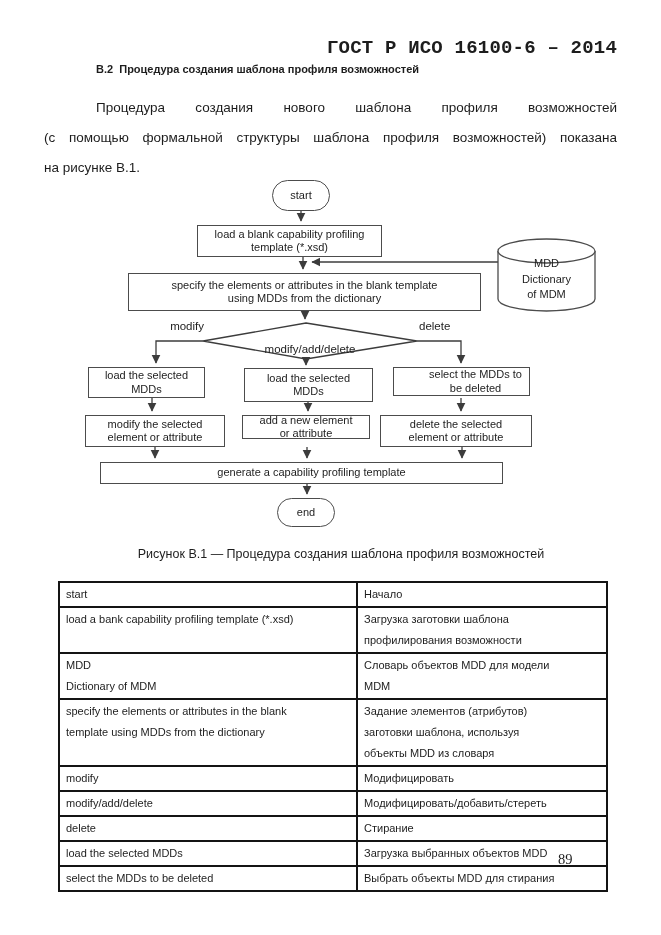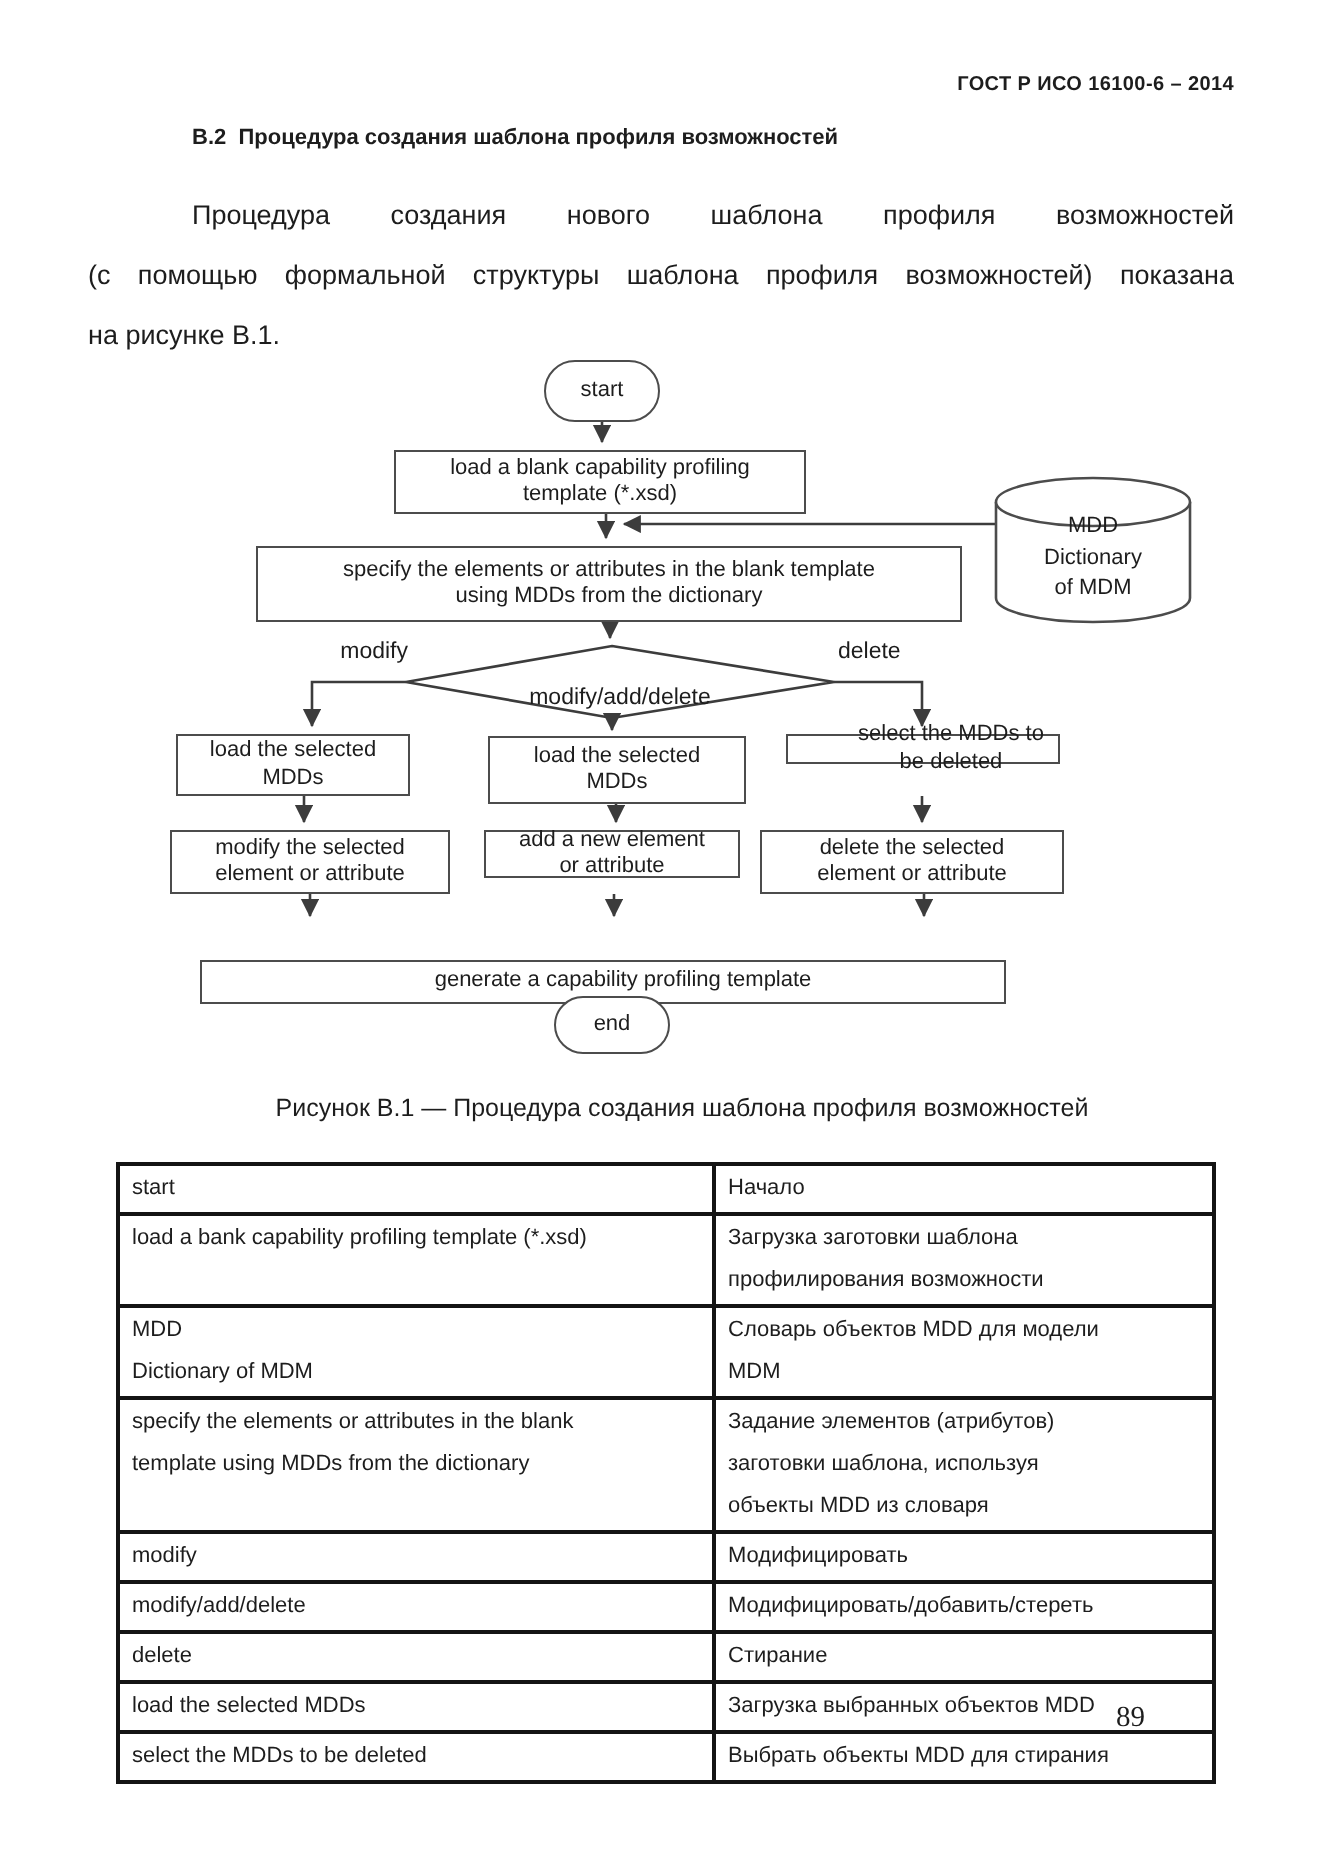--- a/index.html
+++ b/index.html
@@ -1,20 +1,20 @@
 <!DOCTYPE html>
 <html><head>
 <meta charset="utf-8">
 <style>
   html,body{margin:0;padding:0;}
   body{
     width:661px;height:935px;position:relative;background:#ffffff;
     font-family:"Liberation Sans",sans-serif;color:#1d1d1d;overflow:hidden;
   }
-  .doc-header{position:absolute;top:37px;right:44px;font-size:10px;font-weight:bold;letter-spacing:.2px;}
+  .doc-header{position:absolute;top:37px;right:44px;font-size:19px;font-weight:bold;letter-spacing:.2px;font-family:Liberation Mono, monospace;}
   .section-title{position:absolute;top:63px;left:96px;font-size:11px;font-weight:bold;}
   .pline{position:absolute;font-size:13.5px;}
   .p1{left:96px;top:100px;width:521px;text-align:justify;text-align-last:justify;}
   .p2{left:44px;top:130px;width:573px;text-align:justify;text-align-last:justify;}
   .p3{left:44px;top:160px;}
   
   .flow-svg{position:absolute;left:0;top:0;pointer-events:none;}
   .node{
     position:absolute;border:1.4px solid #4c4c4c;background:#fff;
     display:flex;align-items:center;justify-content:center;text-align:center;
@@ -73,50 +73,50 @@
       <line x1="307" y1="484" x2="307" y2="494" marker-end="url(#ah)"></line>
       <g>
         <path d="M498,251 v48 a48.5,12 0 0 0 97,0 v-48" stroke="#4c4c4c" fill="#ffffff"></path>
         <ellipse cx="546.5" cy="251" rx="48.5" ry="12" stroke="#4c4c4c" fill="#ffffff"></ellipse>
       </g>
     </g>
   </svg>
 
   <div class="node oval" style="left:272px;top:180px;width:58px;height:31px;">start</div>
 
-  <div class="node" style="left:197px;top:225px;width:206px;height:32px;">load a blank capability profiling
+  <div class="node" style="left:197px;top:225px;width:185px;height:32px;">load a blank capability profiling
 template (*.xsd)</div>
 
   <div class="node" style="left:128px;top:273px;width:353px;height:38px;">specify the elements or attributes in the blank template
 using MDDs from the dictionary</div>
 
   <div class="cyl-label">MDD
 Dictionary
 of MDM</div>
 
   <div class="flabel" style="left:203px;top:343px;width:214px;text-align:center;">modify/add/delete</div>
   <div class="flabel" style="left:158px;top:320px;width:46px;text-align:right;">modify</div>
   <div class="flabel" style="left:419px;top:320px;">delete</div>
   <div class="flabel" style="left:324px;top:355px;margin-top:37px;">add</div>
 
   <div class="node" style="left:88px;top:367px;width:117px;height:31px;">load the selected
 MDDs</div>
   <div class="node" style="left:244px;top:368px;width:129px;height:34px;">load the selected
 MDDs</div>
-  <div class="node" style="left:393px;top:367px;width:137px;height:15px;padding-left:28px;">select the MDDs to
+  <div class="node" style="left:393px;top:367px;width:137px;height:29px;padding-left:28px;">select the MDDs to
 be deleted</div>
 
   <div class="node" style="left:85px;top:415px;width:140px;height:32px;">modify the selected
 element or attribute</div>
   <div class="node" style="left:242px;top:415px;width:128px;height:24px;">add a new element
 or attribute</div>
   <div class="node" style="left:380px;top:415px;width:152px;height:32px;">delete the selected
 element or attribute</div>
 
-  <div class="node" style="left:100px;top:480px;width:403px;height:22px;padding-left:20px;">generate a capability profiling template</div>
+  <div class="node" style="left:100px;top:462px;width:403px;height:22px;padding-left:20px;">generate a capability profiling template</div>
 
   <div class="node oval" style="left:277px;top:498px;width:58px;height:29px;">end</div>
 
   <div class="fig-caption">Рисунок В.1 — Процедура создания шаблона профиля возможностей</div>
 
   <table class="legend">
     <tbody>
         <tr>
       <td class="c1">start</td>
       <td class="c2">Начало</td>

